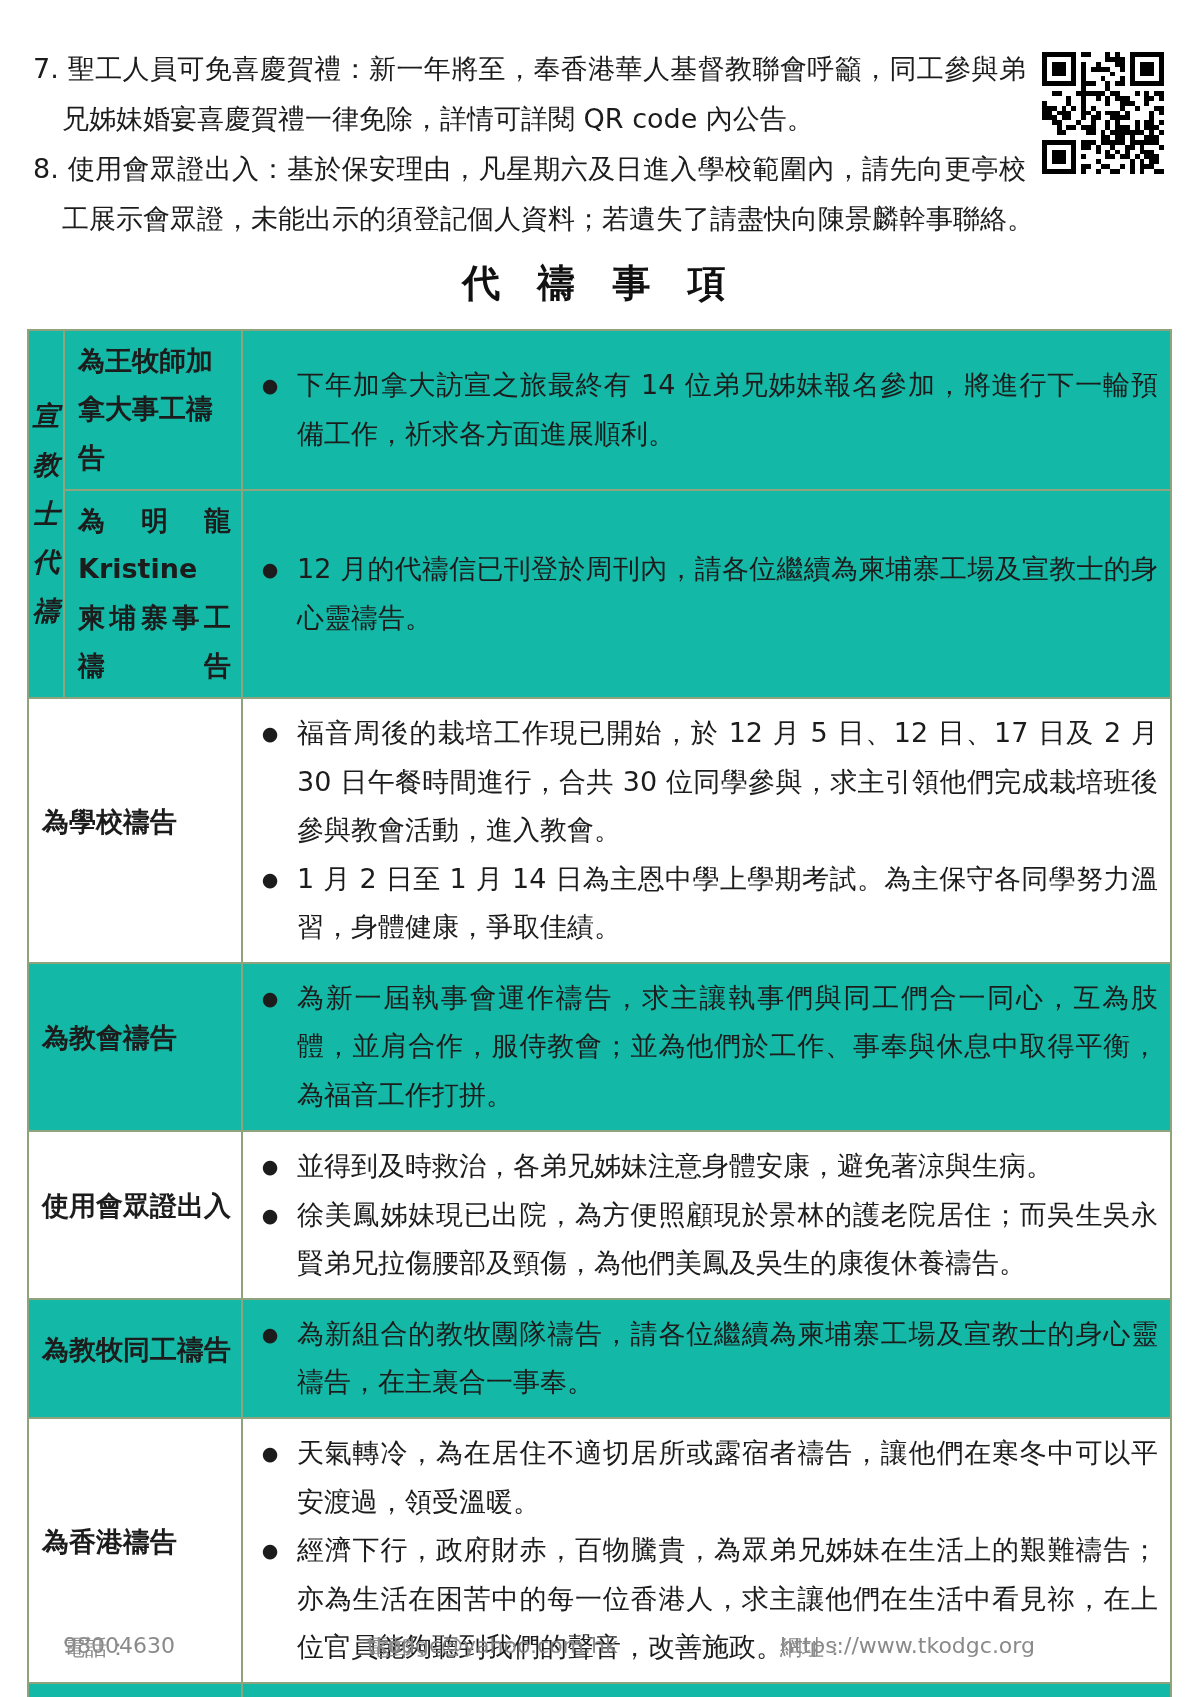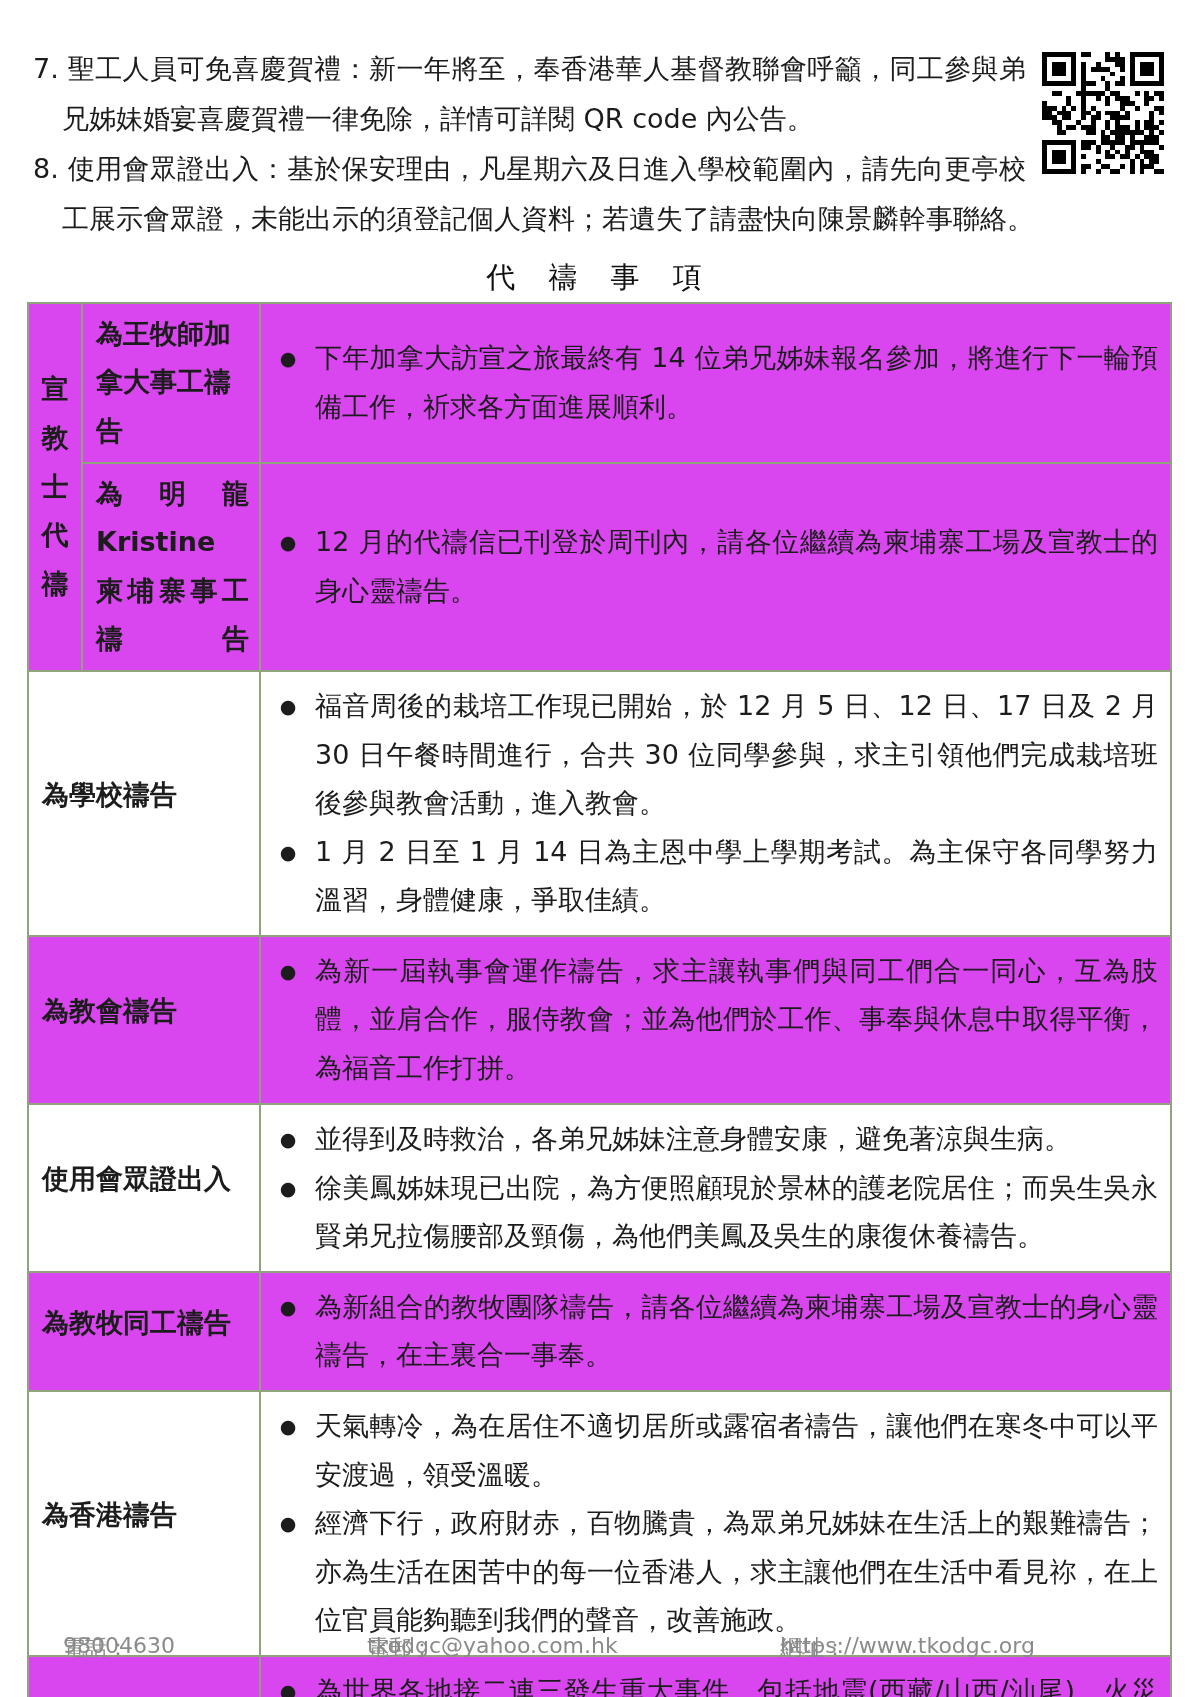--- a/index.html
+++ b/index.html
@@ -7,35 +7,35 @@
     font-family:"DejaVu Sans","Liberation Sans",sans-serif; color:#1c1c1c; }
   .page { position:relative; width:1200px; height:1697px; }
 
   
   .notices { padding:44px 36px 0 33px; font-size:27px; line-height:1.85; }
   .qr-wrap { float:right; width:122px; height:122px; margin:8px 0 10px 16px; }
   .notice { padding-left:29px; text-indent:-29px; text-align:justify; }
   .notice b { font-weight:normal; }
 
   
-  .doc-title { clear:left; text-align:center; font-size:29px; font-weight:normal;
-    letter-spacing:12px; margin:14px 0 4px 0; color:#111; }
+  .doc-title { clear:left; text-align:center; font-size:38px; font-weight:bold;
+    letter-spacing:12px; margin:14px 0 20px 0; color:#111; }
 
   
   table.prayer { border-collapse:collapse; margin:0 0 0 27px; width:1145px;
     table-layout:fixed; }
   table.prayer td { border:2px solid #8fa47c; vertical-align:middle;
     font-size:27px; line-height:1.8; }
-  td.side { width:54px; font-weight:bold; text-align:center; padding:6px 2px;
-    word-break:break-all; line-height:1.55; }
+  td.side { width:36px; font-weight:bold; text-align:center; padding:6px 2px;
+    word-break:break-all; line-height:1.55;font-style:italic; }
   td.lbl { width:178px; font-weight:bold; padding:6px 10px 6px 13px; }
   td.lbl2 { width:224px; font-weight:bold; padding:6px 10px 22px 13px; }
   td.justify-label { text-align:justify; text-align-last:justify; }
   td.content { padding:10px 12px 10px 0; }
-  tr.green td { background:#d946ef; }
+  tr.green td { background:#14b8a6; }
   tr.white td { background:#ffffff; }
   .bullet { display:flex; align-items:flex-start; }
   .bullet .dot { flex:none; width:54px; text-align:center; font-size:19px;
     line-height:49px; }
   .bullet .txt { flex:1; text-align:justify; }
 
   
   .footer { position:absolute; top:1633px; left:0; width:1200px;
     font-size:22px; color:#8a8a8a; }
   .footer span { position:absolute; white-space:nowrap; }

